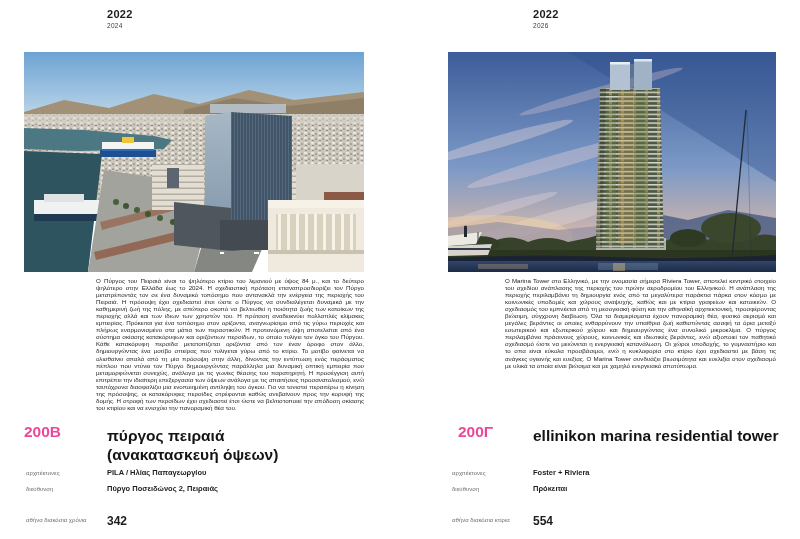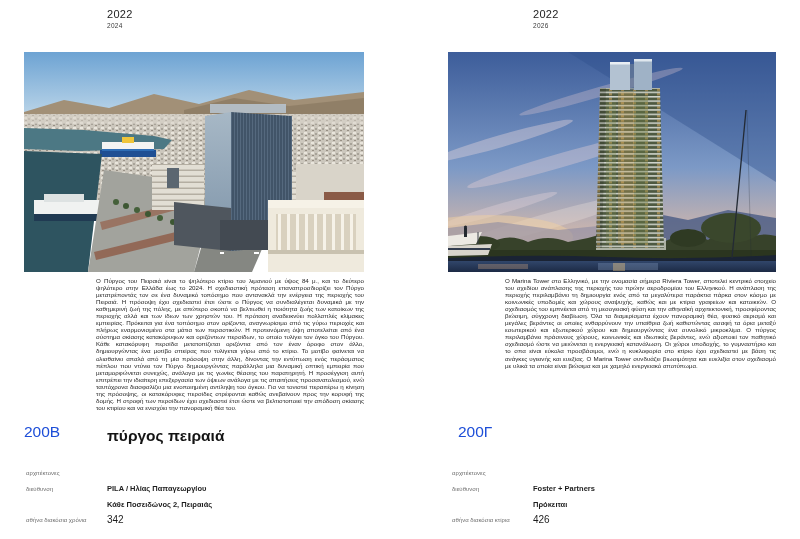--- a/index.html
+++ b/index.html
@@ -3,55 +3,55 @@
 <meta charset="utf-8">
 <style>
   * { margin:0; padding:0; box-sizing:border-box; }
   html,body { width:800px; height:539px; overflow:hidden; background:#fff;
     font-family:"Liberation Sans","DejaVu Sans",sans-serif; }
   .spread { position:relative; width:800px; height:539px; background:#ffffff; }
   .page { position:absolute; top:0; width:400px; height:539px; }
   .pg-left  { left:0; }
   .pg-right { left:400px; }
 
-  .year-big { position:absolute; top:8px; font-size:11px; font-weight:400; color:#1d1d1d; letter-spacing:.3px; }
+  .year-big { position:absolute; top:8px; font-size:11px; font-weight:700; color:#1d1d1d; letter-spacing:.3px; }
   .year-small { position:absolute; top:22px; font-size:6.5px; font-weight:400; color:#3a3a3a; letter-spacing:.3px; }
   .pg-left .year-big, .pg-left .year-small { left:107px; }
   .pg-right .year-big, .pg-right .year-small { left:133px; }
 
   .photo { position:absolute; top:52px; height:220px; overflow:hidden; }
   .pg-left .photo { left:24px; width:340px; }
   .pg-right .photo { left:48px; width:328px; }
   .photo svg { display:block; width:100%; height:100%; }
 
   .body-text { position:absolute; top:277px; font-size:6.2px; line-height:7.05px;
     color:#242424; text-align:justify; }
   .pg-left .body-text { left:96px; width:268px; }
   .pg-right .body-text { left:105px; width:271px; }
 
-  .code { position:absolute; top:423px; font-size:15.5px; font-weight:400; color:#1d4ed8; }
+  .code { position:absolute; top:423px; font-size:15.5px; font-weight:700; color:#ec4899; }
   .pg-left .code { left:24px; }
   .pg-right .code { left:58px; }
   .title { position:absolute; top:420px; font-size:15.5px; font-weight:700; color:#141414; line-height:19px;margin-top:6px; }
   .pg-left .title { left:107px; width:260px; }
   .pg-right .title { left:133px; width:260px; }
 
   .meta-label { position:absolute; font-size:6px; color:#6e6e6e; }
-  .meta-value { position:absolute; font-size:7.5px; font-weight:700; color:#1d1d1d;margin-top:16px; }
+  .meta-value { position:absolute; font-size:7.5px; font-weight:700; color:#1d1d1d; }
   .pg-left .meta-label { left:26px; }
   .pg-right .meta-label { left:52px; }
   .pg-left .meta-value { left:107px; }
   .pg-right .meta-value { left:133px; }
   .row-architects.meta-label { top:470px; }
   .row-architects.meta-value { top:468px; }
   .row-address.meta-label { top:486px; }
   .row-address.meta-value { top:484px; }
 
   .footer-label { position:absolute; top:517px; font-size:6px; color:#6e6e6e; }
-  .page-num { position:absolute; top:514px; font-size:10px; font-weight:400; color:#1d1d1d; }
+  .page-num { position:absolute; top:514px; font-size:12px; font-weight:700; color:#1d1d1d; }
   .pg-left .footer-label { left:26px; }
   .pg-right .footer-label { left:52px; }
   .pg-left .page-num { left:107px; }
   .pg-right .page-num { left:133px; }
 </style>
 </head>
 <body>
 
 <div class="spread">
 
@@ -143,26 +143,27 @@
         <rect x="326" y="162" width="3" height="36" fill="#f6f2e8"></rect>
         <rect x="244" y="198" width="96" height="4" fill="#c9c2b0"></rect>
       </svg>
     </div>
 
     <div class="body-text">Ο Πύργος του Πειραιά είναι το ψηλότερο κτίριο του λιμανιού με ύψος 84 μ., και το δεύτερο ψηλότερο στην Ελλάδα έως το 2024. Η σχεδιαστική πρόταση επαναπροσδιορίζει τον Πύργο μετατρέποντάς τον σε ένα δυναμικό τοπόσημο που αντανακλά την ενέργεια της περιοχής του Πειραιά. Η πρόσοψη έχει σχεδιαστεί έτσι ώστε ο Πύργος να συνδιαλέγεται δυναμικά με την καθημερινή ζωή της πόλης, με απώτερο σκοπό να βελτιωθεί η ποιότητα ζωής των κατοίκων της περιοχής αλλά και των ίδιων των χρηστών του. Η πρόταση αναδεικνύει πολλαπλές κλίμακες εμπειρίας. Πρόκειται για ένα τοπόσημο στον ορίζοντα, αναγνωρίσιμο από τις γύρω περιοχές και πλήρως εναρμονισμένο στα μάτια των περαστικών. Η προτεινόμενη όψη αποτελείται από ένα σύστημα σκίασης κατακόρυφων και οριζόντιων περσίδων, το οποίο τυλίγει τον όγκο του Πύργου. Κάθε κατακόρυφη περσίδα μετατοπίζεται οριζόντια από τον έναν όροφο στον άλλο, δημιουργώντας ένα μοτίβο σπείρας που τυλίγεται γύρω από το κτίριο. Το μοτίβο φαίνεται να ολισθαίνει απαλά από τη μία πρόσοψη στην άλλη, δίνοντας την εντύπωση ενός περάσματος πέπλου που ντύνει τον Πύργο δημιουργώντας παράλληλα μια δυναμική οπτική εμπειρία που μεταμορφώνεται συνεχώς, ανάλογα με τις γωνίες θέασης του παρατηρητή. Η προσέγγιση αυτή επιτρέπει την ιδιαίτερη επεξεργασία των όψεων ανάλογα με τις απαιτήσεις προσανατολισμού, ενώ ταυτόχρονα διασφαλίζει μια ενοποιημένη αντίληψη του όγκου. Για να τονιστεί περαιτέρω η κίνηση της πρόσοψης, οι κατακόρυφες περσίδες στρέφονται καθώς ανεβαίνουν προς την κορυφή της δομής. Η στροφή των περσίδων έχει σχεδιαστεί έτσι ώστε να βελτιστοποιεί την απόδοση σκίασης του κτιρίου και να ενισχύει την πανοραμική θέα του.</div>
 
     <div class="code">200Β</div>
     <div class="title">
       <div>πύργος πειραιά</div>
+      <div>(ανακατασκευή όψεων)</div>
     </div>
 
     <div class="meta-label row-architects">αρχιτέκτονες</div>
     <div class="meta-value row-architects">PILA / Ηλίας Παπαγεωργίου</div>
     <div class="meta-label row-address">διεύθυνση</div>
-    <div class="meta-value row-address">Κάθε Ποσειδώνος 2, Πειραιάς</div>
+    <div class="meta-value row-address">Πύργο Ποσειδώνος 2, Πειραιάς</div>
 
     <div class="footer-label">αθήνα διακόσια χρόνια</div>
     <div class="page-num">342</div>
   </div>
 
   <div class="page pg-right">
     <div class="year-big">2022</div>
     <div class="year-small">2026</div>
 
     <div class="photo">
@@ -227,23 +228,27 @@
         <path d="M0,194 L44,192 L40,203 L0,204 Z" fill="#d8d4cc"></path>
         <rect x="0" y="196" width="42" height="2" fill="#323c4e"></rect>
         <rect x="16" y="176" width="3" height="9" fill="#23282f"></rect>
         <circle cx="17.5" cy="175" r="1.6" fill="#23282f"></circle>
       </svg>
     </div>
 
     <div class="body-text">Ο Marina Tower στο Ελληνικό, με την ονομασία σήμερα Riviera Tower, αποτελεί κεντρικό στοιχείο του σχεδίου ανάπλασης της περιοχής του πρώην αεροδρομίου του Ελληνικού. Η ανάπλαση της περιοχής περιλαμβάνει τη δημιουργία ενός από τα μεγαλύτερα παράκτια πάρκα στον κόσμο με κοινωνικές υποδομές και χώρους αναψυχής, καθώς και με κτίρια γραφείων και κατοικιών. Ο σχεδιασμός του εμπνέεται από τη μεσογειακή φύση και την αθηναϊκή αρχιτεκτονική, προσφέροντας βιώσιμη, σύγχρονη διαβίωση. Όλα τα διαμερίσματα έχουν πανοραμική θέα, φυσικό αερισμό και μεγάλες βεράντες οι οποίες ενθαρρύνουν την υπαίθρια ζωή καθιστώντας ασαφή τα όρια μεταξύ εσωτερικού και εξωτερικού χώρου και δημιουργώντας ένα συνολικό μικροκλίμα. Ο πύργος περιλαμβάνει πράσινους χώρους, κοινωνικές και ιδιωτικές βεράντες, ενώ αξιοποιεί τον παθητικό σχεδιασμό ώστε να μειώνεται η ενεργειακή κατανάλωση. Οι χώροι υποδοχής, το γυμναστήριο και το σπα είναι εύκολα προσβάσιμοι, ενώ η κυκλοφορία στο κτίριο έχει σχεδιαστεί με βάση τις ανάγκες υγιεινής και ευεξίας. Ο Marina Tower συνδυάζει βιωσιμότητα και ευελιξία στον σχεδιασμό με υλικά τα οποία είναι βιώσιμα και με χαμηλό ενεργειακό αποτύπωμα.</div>
 
     <div class="code">200Γ</div>
+    <div class="title">
+      <div>ellinikon marina residential tower</div>
+      <div></div>
+    </div>
 
     <div class="meta-label row-architects">αρχιτέκτονες</div>
-    <div class="meta-value row-architects">Foster + Partners</div>
+    <div class="meta-value row-architects">Foster + Riviera</div>
     <div class="meta-label row-address">διεύθυνση</div>
     <div class="meta-value row-address">Πρόκειται</div>
 
     <div class="footer-label">αθήνα διακόσια κτίρια</div>
-    <div class="page-num">426</div>
+    <div class="page-num">554</div>
   </div>
 
 </div>
 
 </body></html>

